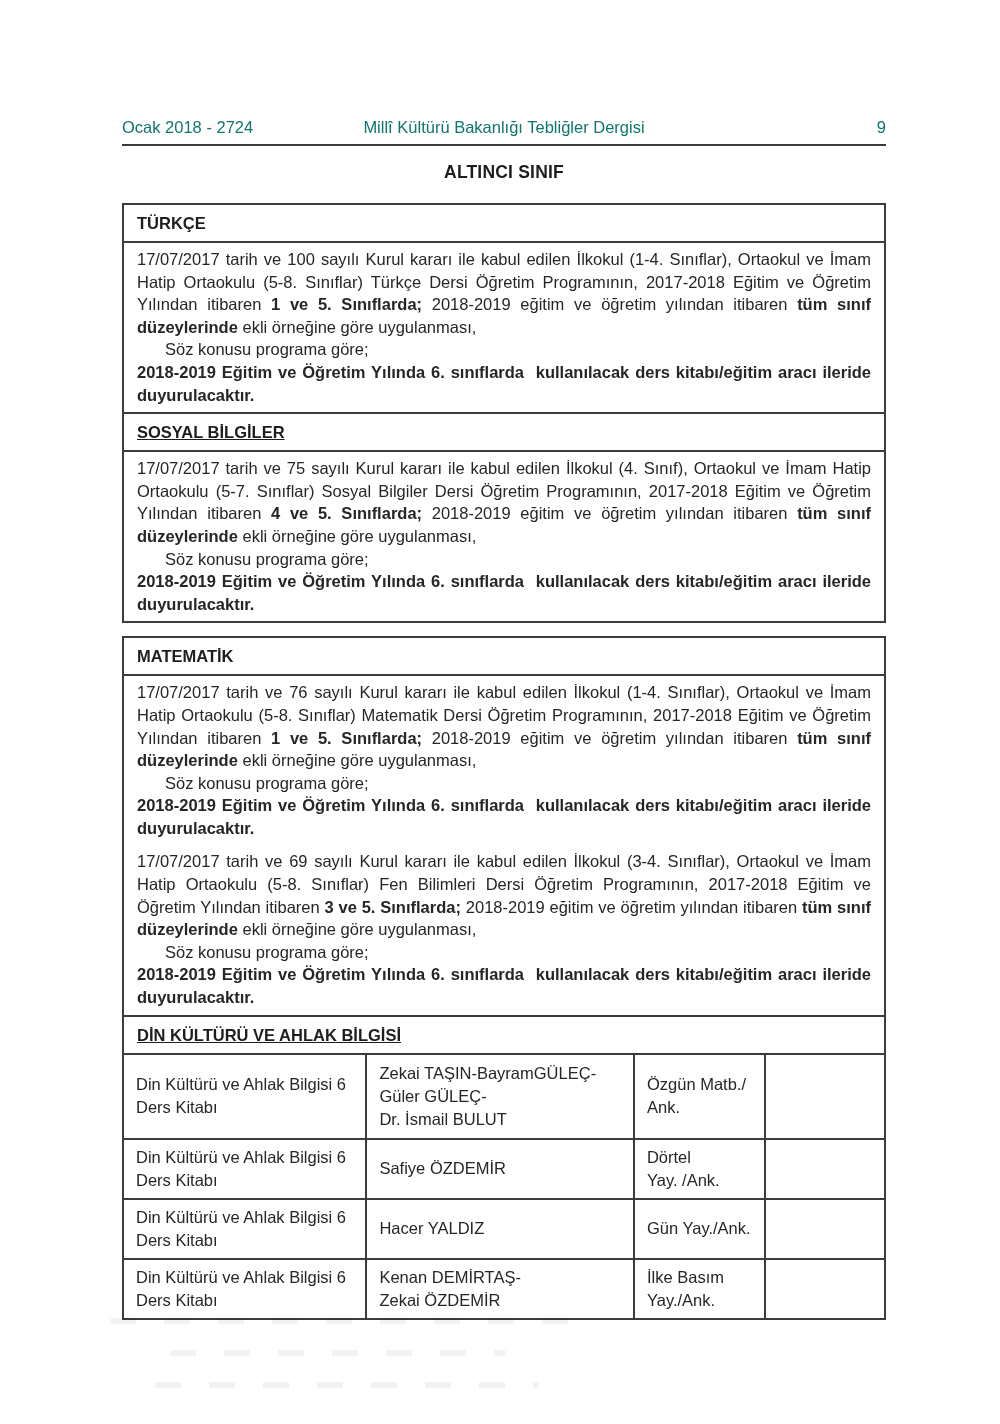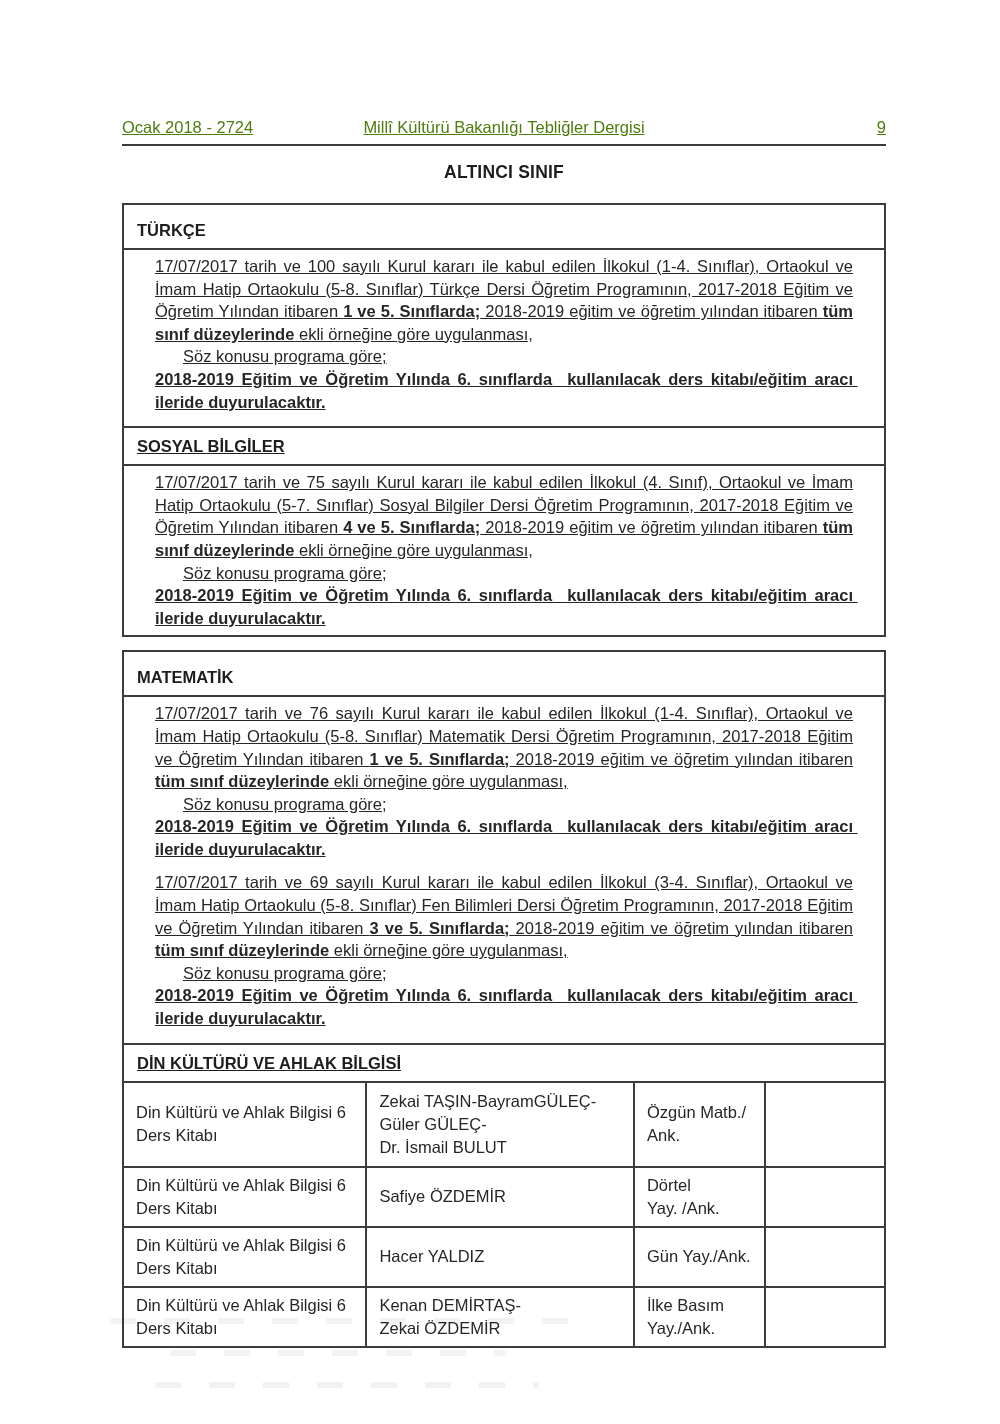--- a/index.html
+++ b/index.html
@@ -15,22 +15,21 @@
     position: absolute;
     left: 122px; top: 118px;
     width: 764px;
   }
   
   .pg-header {
     display: grid;
     grid-template-columns: 1fr auto 1fr;
     align-items: baseline;
     font-size: 16.5px;
-    color: #4d7c0f;
-    text-decoration: underline;
+    color: #0f766e;
   }
   .pg-header .h-left  { text-align: left; }
   .pg-header .h-mid   { text-align: center; }
   .pg-header .h-right { text-align: right; }
   .header-rule {
     height: 2px;
     background: #3c3c3c;
     margin-top: 7px;
   }
   
@@ -47,29 +46,27 @@
     border: 2px solid #3c3c3c;
     margin-top: 20px;
   }
   .box + .box { margin-top: 13px; }
   .sec-head {
     font-weight: bold;
     font-size: 16.5px;
     padding: 9px 13px 8px;
     border-bottom: 2px solid #3c3c3c;
     color: #1d1d1d;
-    margin-top: 7px;
   }
   .sec-head:not(:first-child) { border-top: 2px solid #3c3c3c; text-decoration: underline; }
   .sec-body {
     font-size: 16.5px;
     line-height: 22.6px;
-    padding: 5px 31px 6px;
+    padding: 5px 13px 6px;
     color: #262626;
-    text-decoration: underline;
   }
   .sec-body p { text-align: justify; }
   .sec-body p.plainline { text-align: left; margin-left: 28px; }
   .b, .bold { font-weight: bold; }
   .prewrap { white-space: pre-wrap; }
   .pre { white-space: pre-line; }
   
   .dk-table {
     width: 100%;
     border-collapse: collapse;

